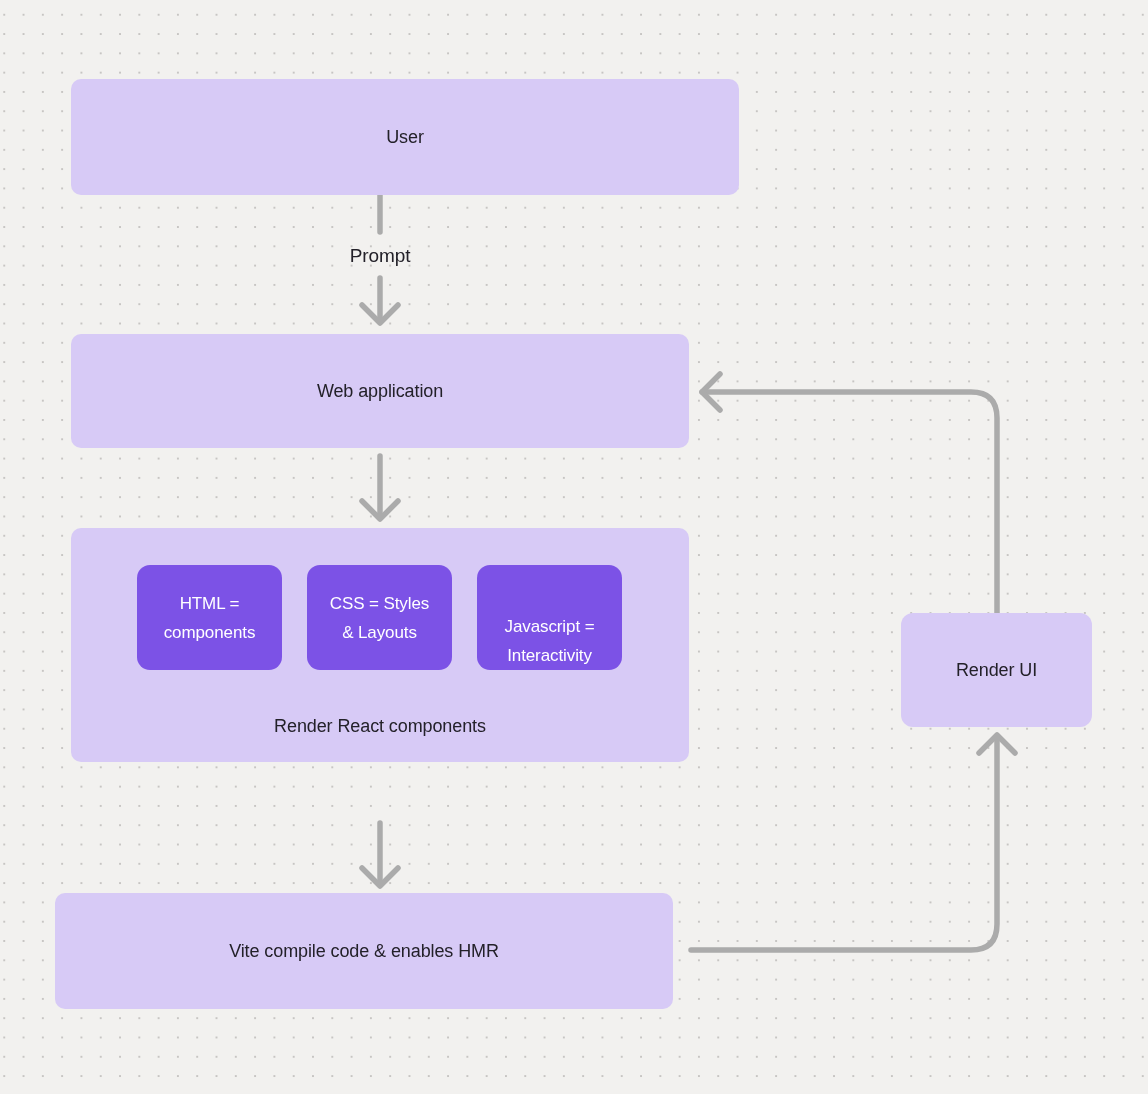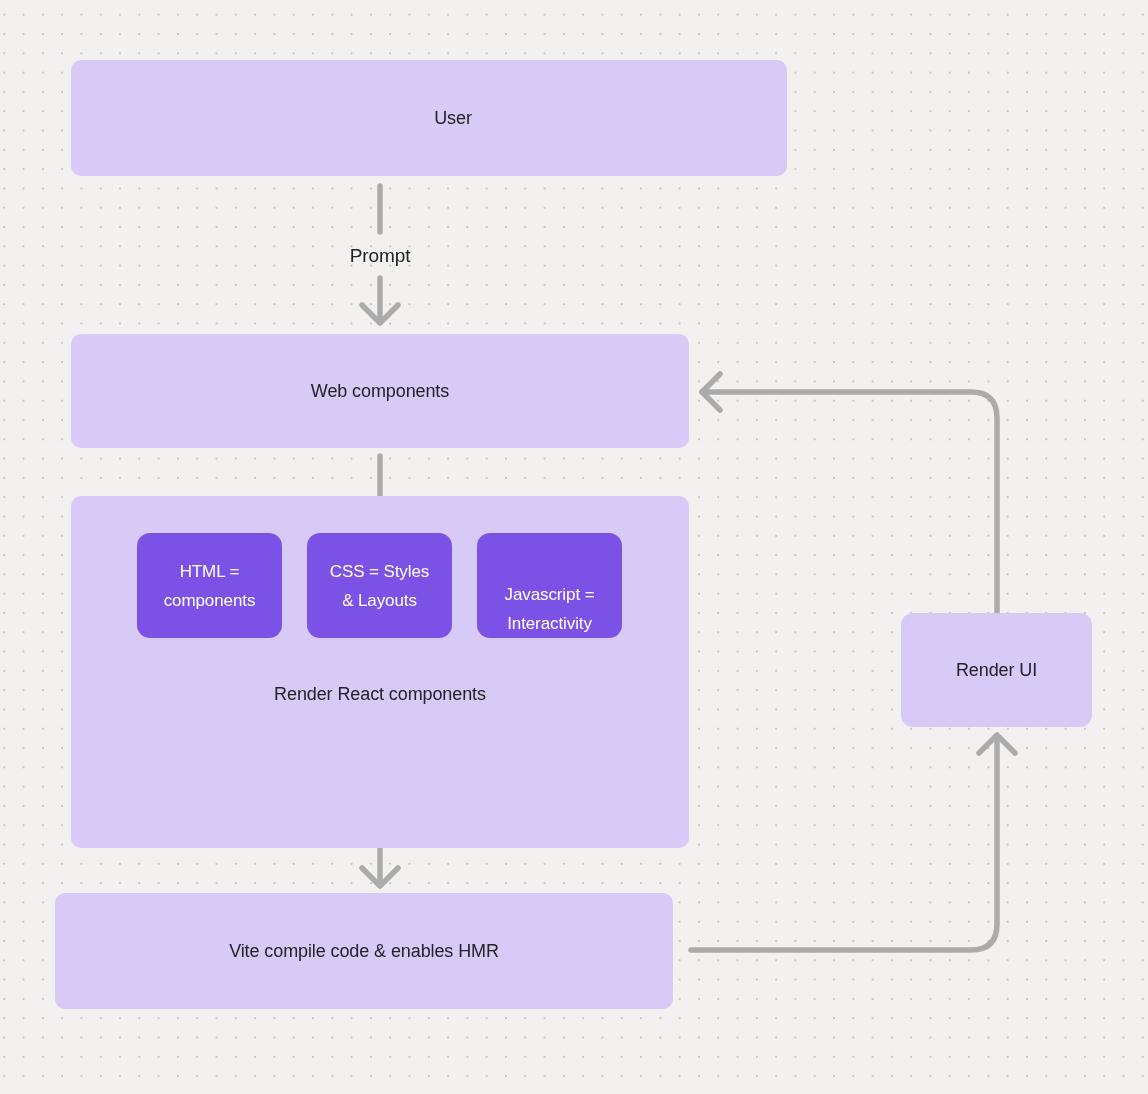--- a/index.html
+++ b/index.html
@@ -25,23 +25,23 @@
     background: #d7caf6;
     border-radius: 10px;
     display: flex;
     align-items: center;
     justify-content: center;
     font-size: 18px;
     font-weight: 500;
     color: #232129;
     text-align: center;
   }
-  .node.user            { left: 71px;  top: 60px;  width: 668px; height: 116px; padding-left: 48px; }
+  .node.user            { left: 71px;  top: 79px;  width: 668px; height: 116px; }
   .node.web-application { left: 71px;  top: 334px; width: 618px; height: 114px; }
-  .node.group           { left: 71px;  top: 496px; width: 618px; height: 352px;
+  .node.group           { left: 71px;  top: 528px; width: 618px; height: 234px;
                           display: block; }
   .node.vite            { left: 55px;  top: 893px; width: 618px; height: 116px; }
   .node.render-ui       { left: 901px; top: 613px; width: 191px; height: 114px;
                           border-radius: 12px; align-items: center; }
   .chip {
     position: absolute;
     top: 37px;
     width: 145px;
     height: 105px;
     background: #7c52e6;
@@ -126,21 +126,21 @@
     </g>
   </svg>
 
   <div class="node user">
     <span>User</span>
   </div>
 
   <div class="edge-label">Prompt</div>
 
   <div class="node web-application">
-    <span>Web components</span>
+    <span>Web application</span>
   </div>
 
   <div class="node group">
     <div class="chip chip-html">
       <div>HTML =</div>
       <div>components</div>
     </div>
     <div class="chip chip-css">
       <div>CSS = Styles</div>
       <div>&amp; Layouts</div>

